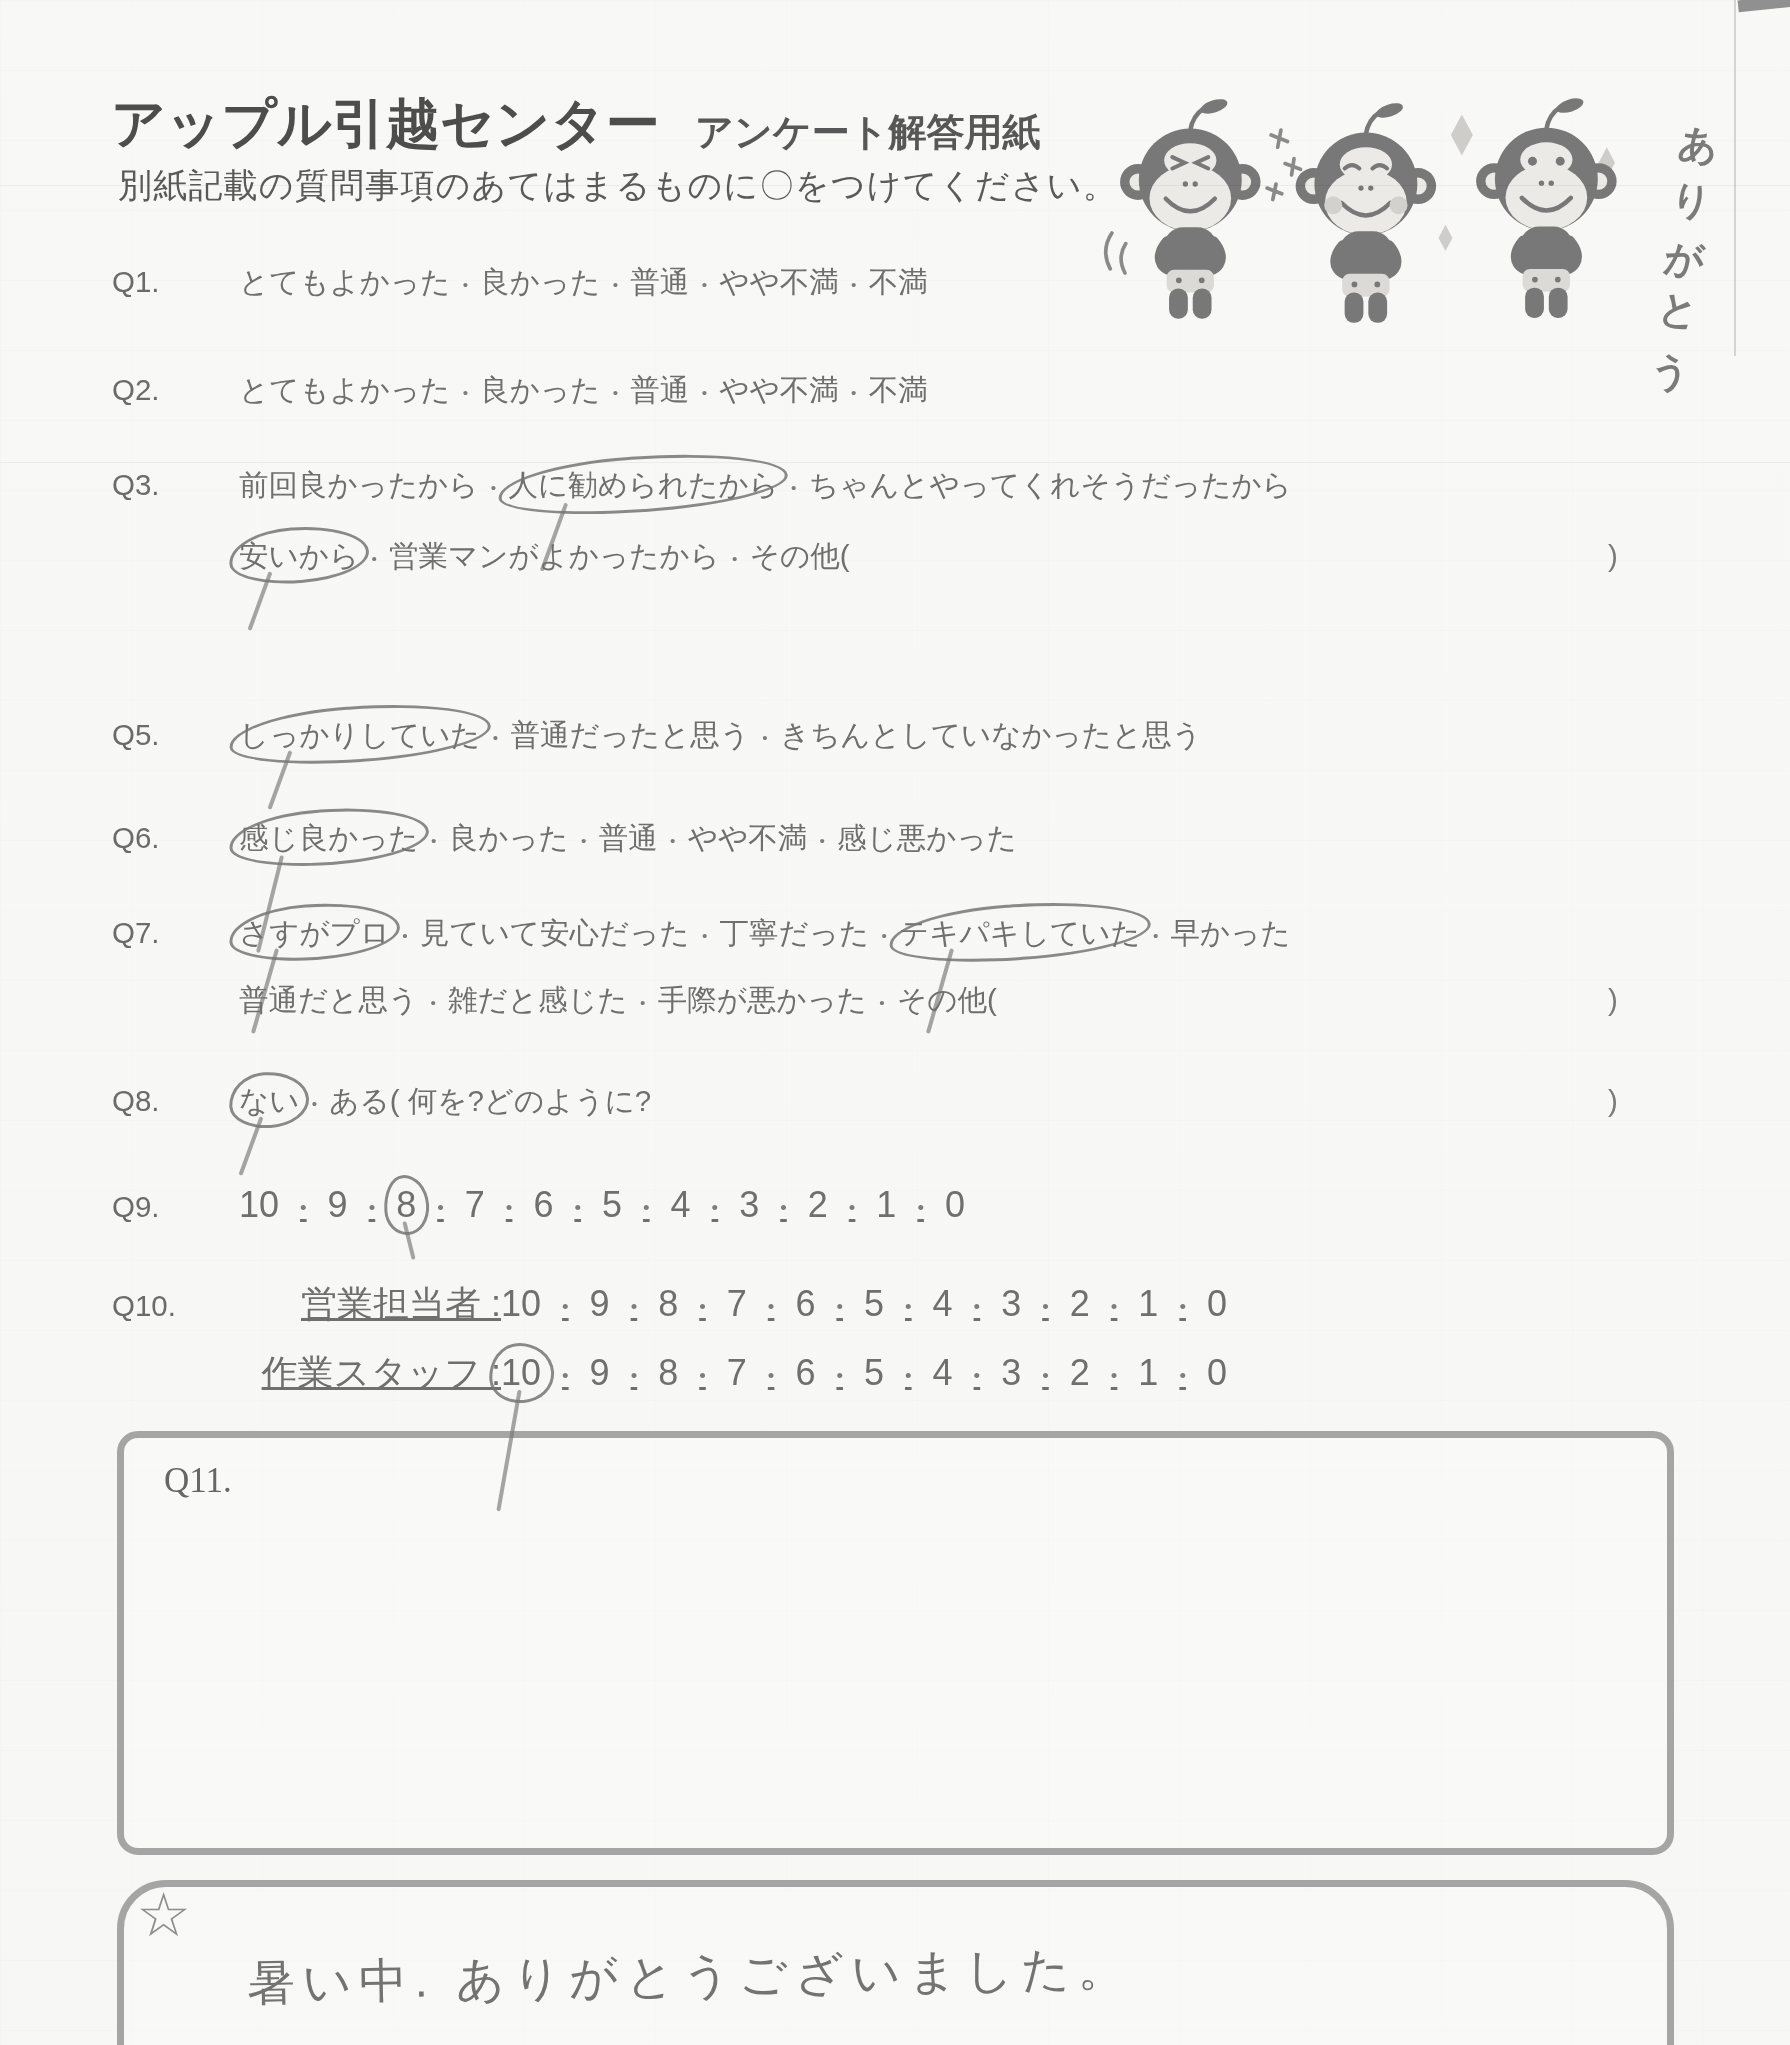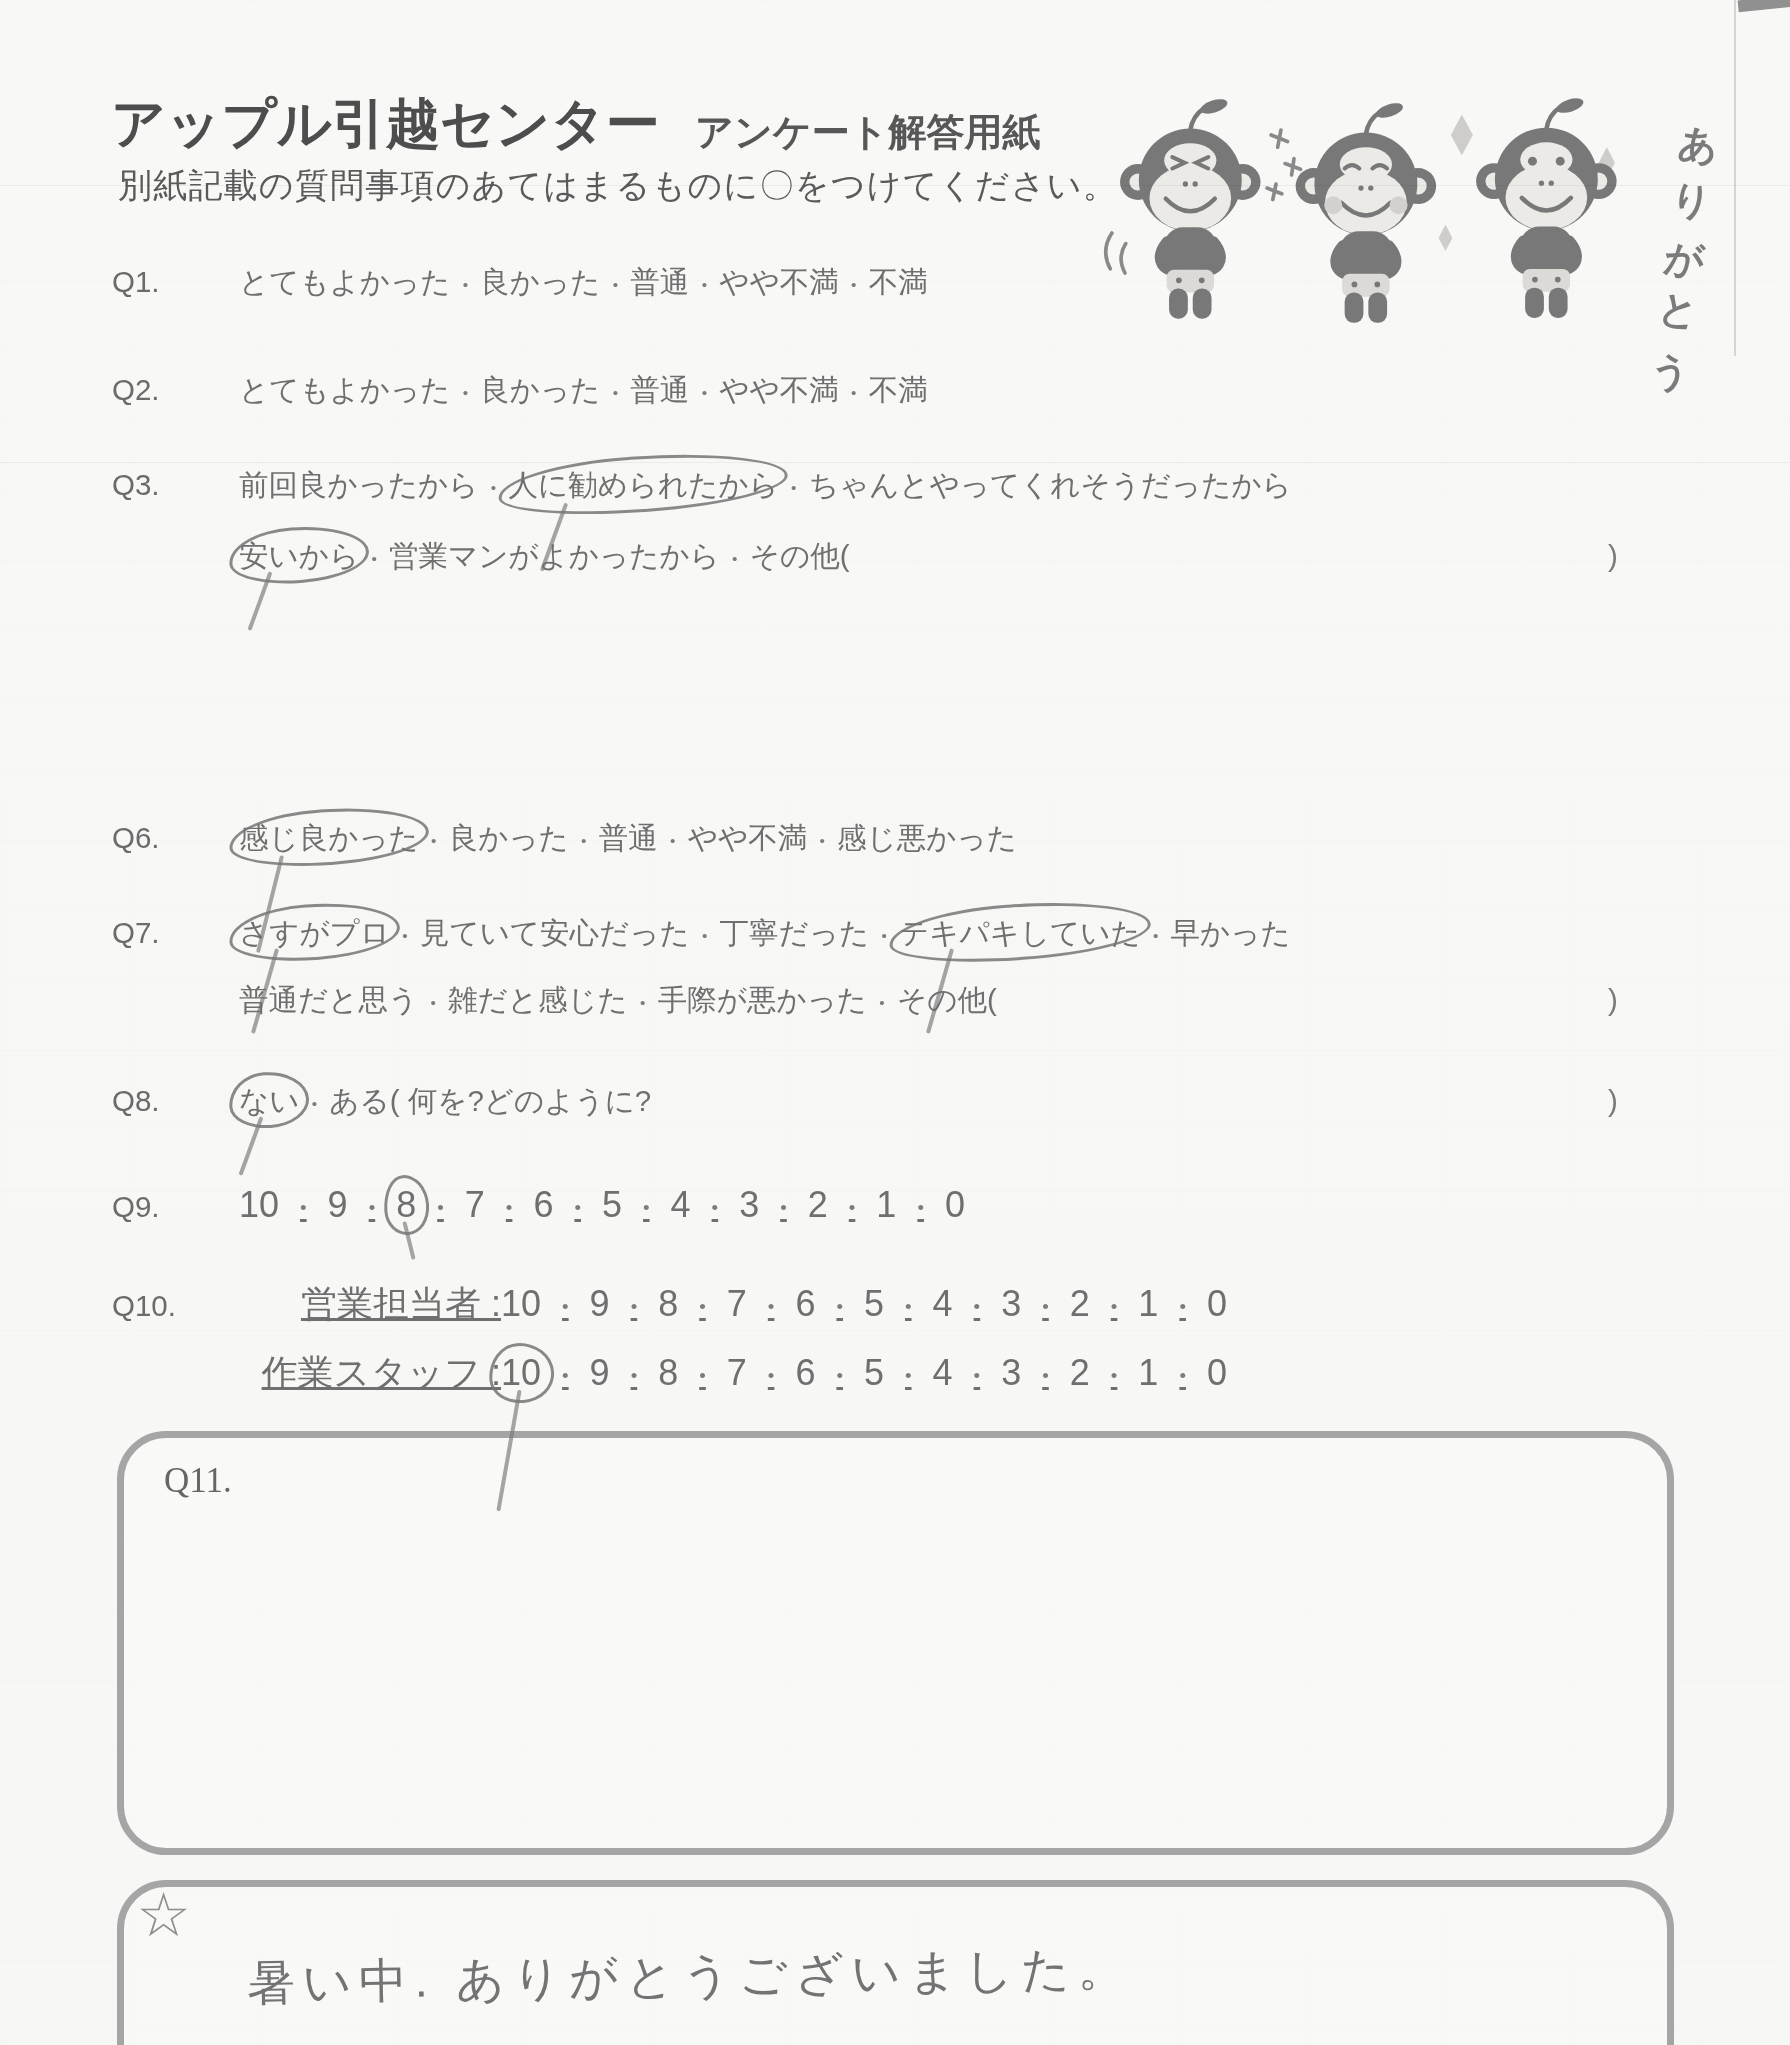--- a/index.html
+++ b/index.html
@@ -34,21 +34,21 @@
     border-radius:46% 54% 50% 50% / 58% 52% 48% 42%;transform:rotate(-4deg);}
   .circle-tail{position:absolute;left:16%;bottom:-56px;width:3.7px;height:62px;
     background:rgba(118,118,118,0.65);border-radius:3.3px;transform:rotate(20deg);}
   #row-q3a .circle-tail{height:72px;bottom:-68px;}
   #row-q6 .circle-tail{height:100px;bottom:-96px;transform:rotate(14deg);}
   #row-q7a .circle-tail{height:88px;bottom:-82px;transform:rotate(16deg);}
   #row-q9 .circle-tail{height:39px;bottom:-35px;left:55%;transform:rotate(-14deg);}
   #row-q10b .circle-tail{height:123px;bottom:-119px;transform:rotate(10deg);}
   
   .big-box{position:absolute;left:117px;width:1543px;border:7px solid #a5a5a5;border-radius:49px;z-index:1;background:rgba(255,255,255,0.25);}
-  #q11-box{top:1431px;height:410px;}
+  #q11-box{top:1431px;height:410px;border-radius:21px;}
   #comment-box{top:1880px;height:424px;}
   #q11-label{position:absolute;left:40px;top:23px;font-family:"Liberation Serif", serif;font-size:35px;color:#666;}
   #comment-star{position:absolute;left:12.3px;top:-8.2px;font-size:61px;color:#8e8e8e;}
   #handwritten-comment{position:absolute;left:123px;top:57px;font-size:48px;color:#737373;
     letter-spacing:7.4px;transform:rotate(-1deg);white-space:nowrap;}
   
   .artifact-topright{position:absolute;left:1738px;top:-3.3px;width:65px;height:12.3px;background:#909090;transform:rotate(-6deg);}
   .edge-line{position:absolute;left:1734px;top:0;width:1.6px;height:356px;background:rgba(90,90,90,0.22);}
   .scanline{position:absolute;left:0;width:100%;height:0.8px;background:rgba(0,0,0,0.05);}
 </style>
@@ -134,20 +134,21 @@
           <use href="#eyes-open"></use>
       </g>
     </svg>
     <div id="thanks-vertical">ありがとう</div>
   </div>
 
   <div class="question-row" id="row-q1" style="top:261px"><span class="q-label">Q1.</span><span class="q-options"><span class="option">とてもよかった</span><span class="sep">•</span><span class="option">良かった</span><span class="sep">•</span><span class="option">普通</span><span class="sep">•</span><span class="option">やや不満</span><span class="sep">•</span><span class="option">不満</span></span></div>
   <div class="question-row" id="row-q2" style="top:369px"><span class="q-label">Q2.</span><span class="q-options"><span class="option">とてもよかった</span><span class="sep">•</span><span class="option">良かった</span><span class="sep">•</span><span class="option">普通</span><span class="sep">•</span><span class="option">やや不満</span><span class="sep">•</span><span class="option">不満</span></span></div>
   <div class="question-row" id="row-q3a" style="top:464px"><span class="q-label">Q3.</span><span class="q-options"><span class="option">前回良かったから</span><span class="sep">•</span><span class="option">人に勧められたから<i class="circle-mark"></i><i class="circle-tail"></i></span><span class="sep">•</span><span class="option">ちゃんとやってくれそうだったから</span></span></div>
   <div class="question-row" id="row-q3b" style="top:535px"><span class="q-label"></span><span class="q-options"><span class="option">安いから<i class="circle-mark"></i><i class="circle-tail"></i></span><span class="sep">•</span><span class="option">営業マンがよかったから</span><span class="sep">•</span><span class="option">その他(</span></span><span class="close-paren">)</span></div>
+  <div class="question-row" id="row-q5" style="top:714px"><span class="q-label">Q5.</span><span class="q-options"><span class="option">しっかりしていた<i class="circle-mark"></i><i class="circle-tail"></i></span><span class="sep">•</span><span class="option">普通だったと思う</span><span class="sep">•</span><span class="option">きちんとしていなかったと思う</span></span></div>
   <div class="question-row" id="row-q6" style="top:817px"><span class="q-label">Q6.</span><span class="q-options"><span class="option">感じ良かった<i class="circle-mark"></i><i class="circle-tail"></i></span><span class="sep">•</span><span class="option">良かった</span><span class="sep">•</span><span class="option">普通</span><span class="sep">•</span><span class="option">やや不満</span><span class="sep">•</span><span class="option">感じ悪かった</span></span></div>
   <div class="question-row" id="row-q7a" style="top:912px"><span class="q-label">Q7.</span><span class="q-options"><span class="option">さすがプロ<i class="circle-mark"></i><i class="circle-tail"></i></span><span class="sep">•</span><span class="option">見ていて安心だった</span><span class="sep">•</span><span class="option">丁寧だった</span><span class="sep">•</span><span class="option">テキパキしていた<i class="circle-mark"></i><i class="circle-tail"></i></span><span class="sep">•</span><span class="option">早かった</span></span></div>
   <div class="question-row" id="row-q7b" style="top:979px"><span class="q-label"></span><span class="q-options"><span class="option">普通だと思う</span><span class="sep">•</span><span class="option">雑だと感じた</span><span class="sep">•</span><span class="option">手際が悪かった</span><span class="sep">•</span><span class="option">その他(</span></span><span class="close-paren">)</span></div>
   <div class="question-row" id="row-q8" style="top:1080px"><span class="q-label">Q8.</span><span class="q-options"><span class="option">ない<i class="circle-mark"></i><i class="circle-tail"></i></span><span class="sep">•</span><span class="option">ある( 何を?どのように?</span></span><span class="close-paren">)</span></div>
   <div class="question-row num-row" id="row-q9" style="top:1184px"><span class="q-label">Q9.</span><span class="q-options"><span class="option">10</span><span class="sep">•</span><span class="option">9</span><span class="sep">•</span><span class="option">8<i class="circle-mark"></i><i class="circle-tail"></i></span><span class="sep">•</span><span class="option">7</span><span class="sep">•</span><span class="option">6</span><span class="sep">•</span><span class="option">5</span><span class="sep">•</span><span class="option">4</span><span class="sep">•</span><span class="option">3</span><span class="sep">•</span><span class="option">2</span><span class="sep">•</span><span class="option">1</span><span class="sep">•</span><span class="option">0</span></span></div>
   <div class="question-row num-row" id="row-q10a" style="top:1283px"><span class="q-label">Q10.</span><span class="q-prefix">営業担当者 :</span><span class="q-options"><span class="option">10</span><span class="sep">•</span><span class="option">9</span><span class="sep">•</span><span class="option">8</span><span class="sep">•</span><span class="option">7</span><span class="sep">•</span><span class="option">6</span><span class="sep">•</span><span class="option">5</span><span class="sep">•</span><span class="option">4</span><span class="sep">•</span><span class="option">3</span><span class="sep">•</span><span class="option">2</span><span class="sep">•</span><span class="option">1</span><span class="sep">•</span><span class="option">0</span></span></div>
   <div class="question-row num-row" id="row-q10b" style="top:1352px"><span class="q-label"></span><span class="q-prefix">作業スタッフ :</span><span class="q-options"><span class="option">10<i class="circle-mark"></i><i class="circle-tail"></i></span><span class="sep">•</span><span class="option">9</span><span class="sep">•</span><span class="option">8</span><span class="sep">•</span><span class="option">7</span><span class="sep">•</span><span class="option">6</span><span class="sep">•</span><span class="option">5</span><span class="sep">•</span><span class="option">4</span><span class="sep">•</span><span class="option">3</span><span class="sep">•</span><span class="option">2</span><span class="sep">•</span><span class="option">1</span><span class="sep">•</span><span class="option">0</span></span></div>
 
   <div class="big-box" id="q11-box">
     <div id="q11-label">Q11.</div>

